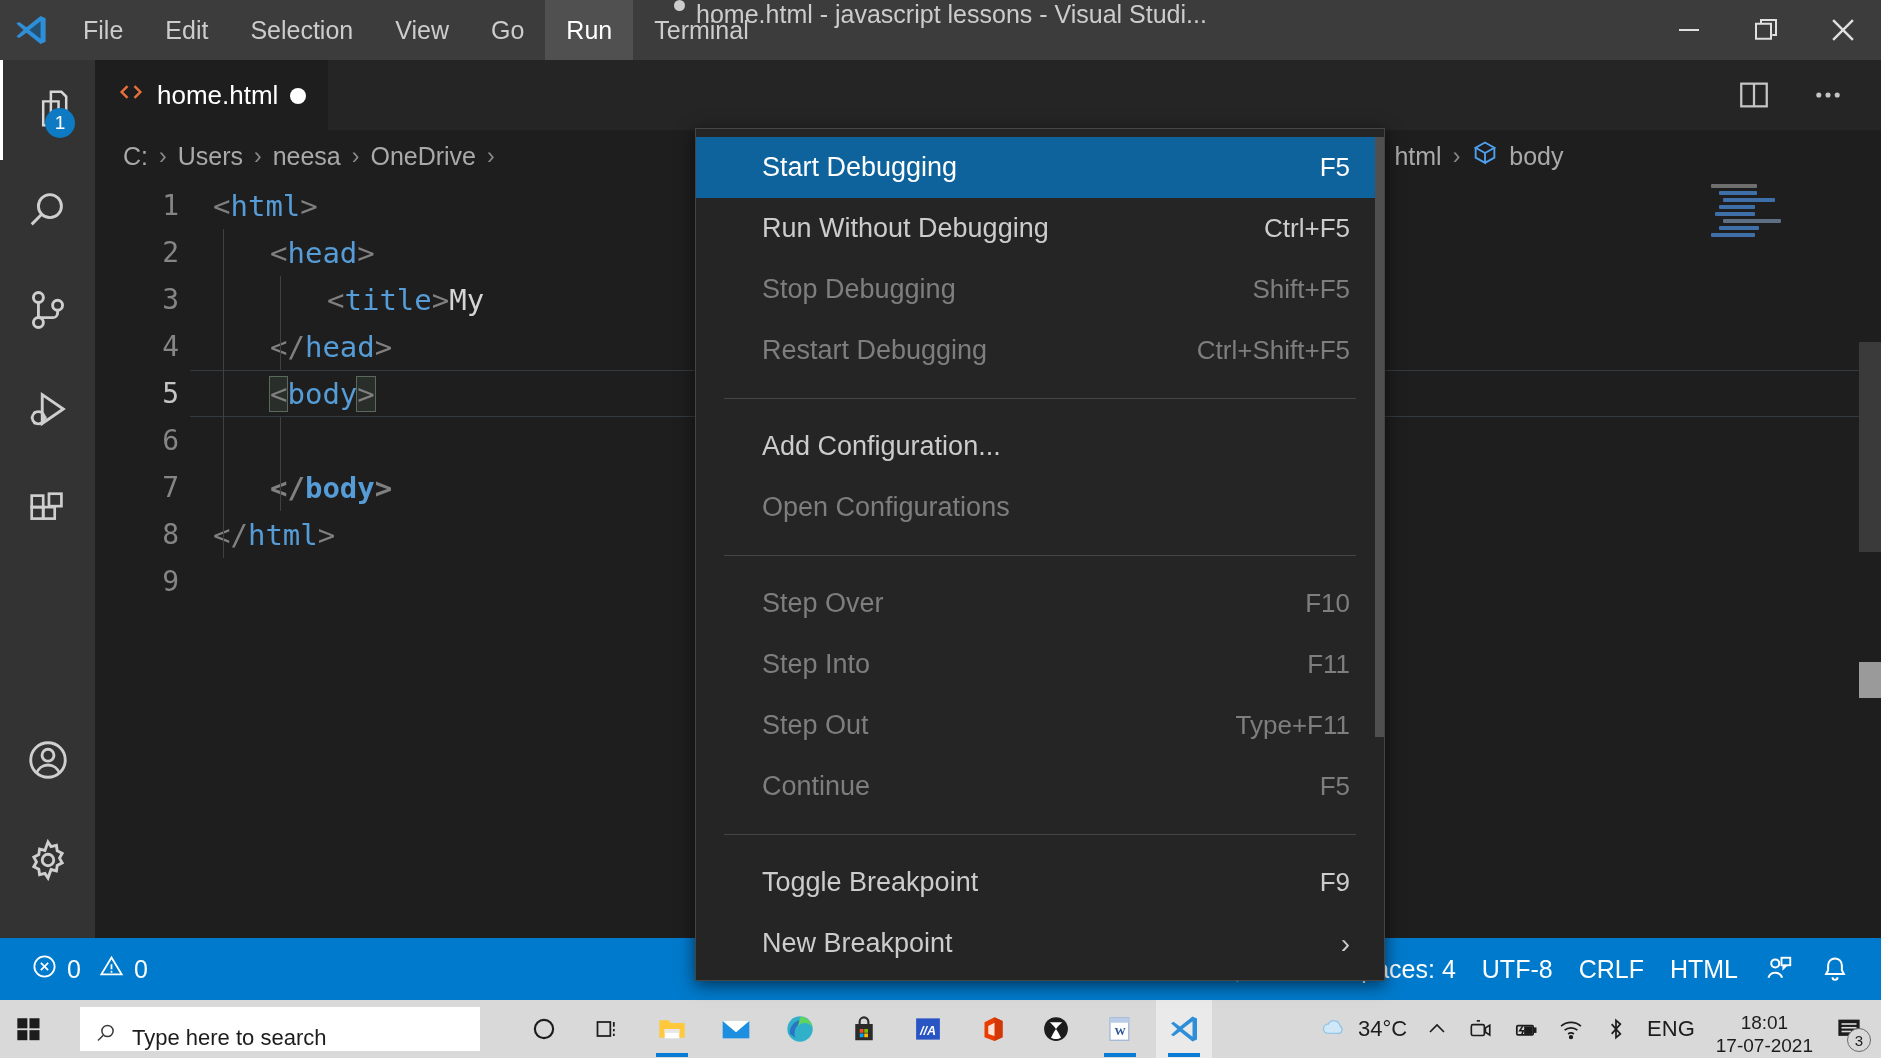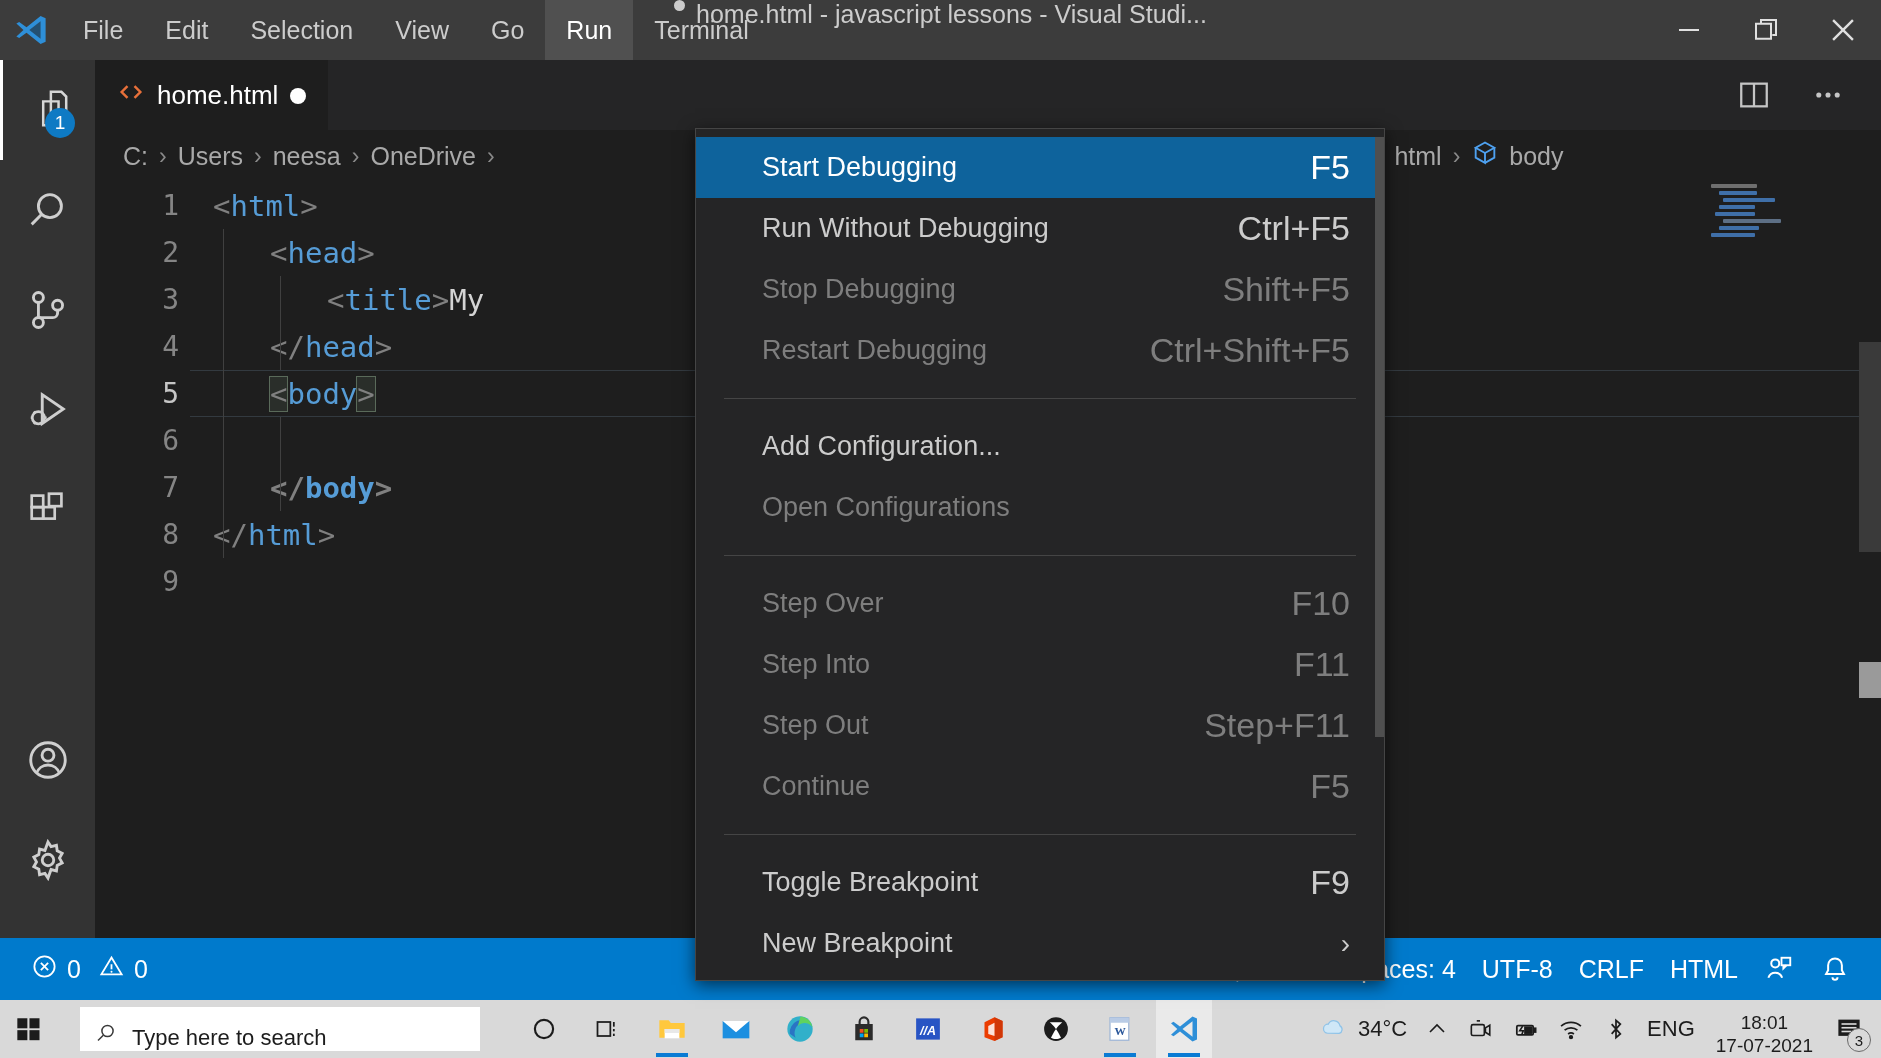--- a/index.html
+++ b/index.html
@@ -129,21 +129,21 @@
     background:#252526; border:1px solid #454545;
     box-shadow:0 4px 16px rgba(0,0,0,0.6);
     padding:8px 0 0 0; z-index:50;
   }
   .mrow {
     display:flex; align-items:center; justify-content:space-between;
     height:61px; padding:0 34px 0 66px; color:#cccccc; font-size:27px;
   }
   .mrow.sel { background:#0e639c; color:#ffffff; }
   .mrow.disabled { color:#7e7e7e; }
-  .mrow .kb { font-size:34px; }
+  .mrow .kb { font-size:26px; }
   .mrow.sel .kb { color:#ffffff; }
   .mrow.disabled .kb { color:#7e7e7e; }
   .msep { height:1px; background:#454545; margin:17px 28px; }
   .submenu-arrow { font-size:28px; color:#cccccc; }
   .menu-scroll {
     position:absolute; right:0px; top:8px; width:9px; height:600px; background:#4f4f4f;
   }
 
   
   .statusbar {
@@ -454,21 +454,21 @@
         <div class="mrow disabled">
           <span>Step Over</span>
           <span class="kb">F10</span>
         </div>
         <div class="mrow disabled">
           <span>Step Into</span>
           <span class="kb">F11</span>
         </div>
         <div class="mrow disabled">
           <span>Step Out</span>
-          <span class="kb">Step+F11</span>
+          <span class="kb">Type+F11</span>
         </div>
         <div class="mrow disabled">
           <span>Continue</span>
           <span class="kb">F5</span>
         </div>
         <div class="msep"></div>
         <div class="mrow">
           <span>Toggle Breakpoint</span>
           <span class="kb">F9</span>
         </div>

